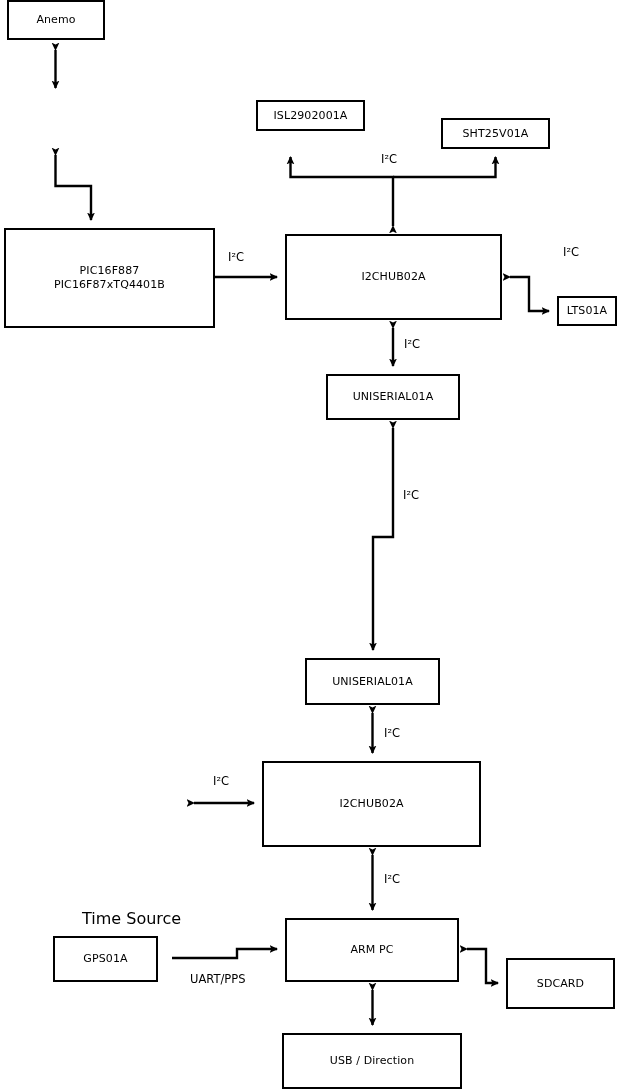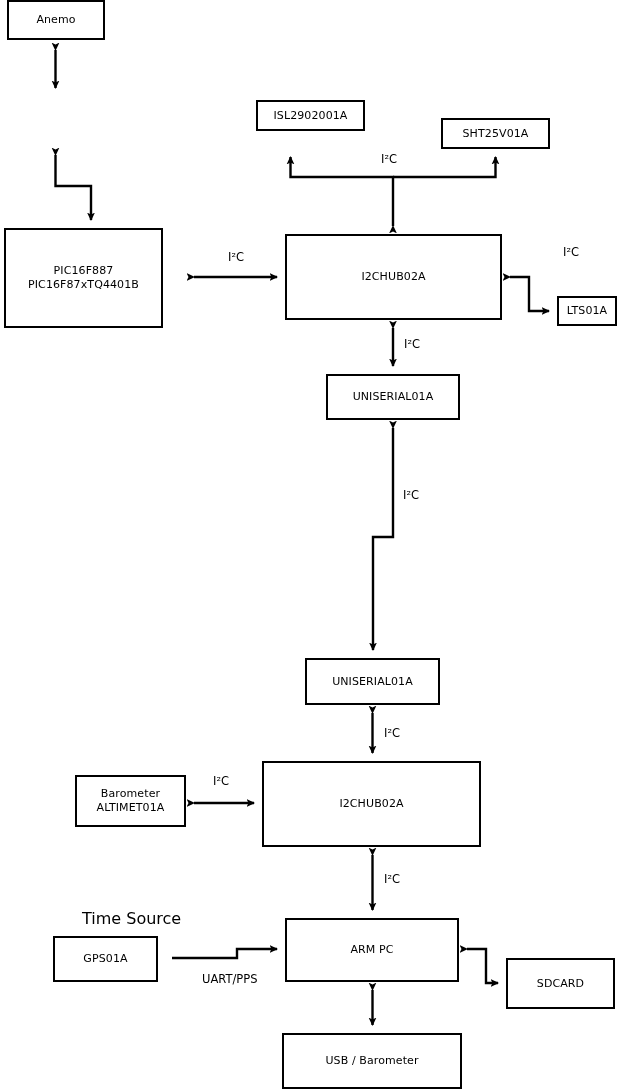--- a/index.html
+++ b/index.html
@@ -96,21 +96,21 @@
 
       <path d="M372.5,990 L372.5,1025" marker-start="url(#ah)" marker-end="url(#ah)"></path>
     </g>
   </svg>
 
   <div class="node" style="left:7px; top:0px; width:98px; height:40px;">
     <span class="txt">Anemo</span>
   </div>
 
 
-  <div class="node" style="left:4px; top:228px; width:159px; height:100px;">
+  <div class="node" style="left:4px; top:228px; width:211px; height:100px;">
     <span class="txt">PIC16F887
 PIC16F87xTQ4401B</span>
   </div>
 
   <div class="node" style="left:236px; top:100px; width:109px; height:31px;margin-left:20px;">
     <span class="txt">ISL2902001A</span>
   </div>
 
   <div class="node" style="left:441px; top:118px; width:109px; height:31px;">
     <span class="txt">SHT25V01A</span>
@@ -125,58 +125,54 @@
   </div>
 
   <div class="node" style="left:326px; top:374px; width:134px; height:46px;">
     <span class="txt">UNISERIAL01A</span>
   </div>
 
   <div class="node" style="left:305px; top:658px; width:135px; height:47px;">
     <span class="txt">UNISERIAL01A</span>
   </div>
 
-  <div class="node" style="left:75px; top:775px; width:111px; height:52px;">
-    <span class="txt">Barometer
-ALTIMET01A</span>
-  </div>
 
   <div class="node" style="left:262px; top:761px; width:219px; height:86px;">
     <span class="txt">I2CHUB02A</span>
   </div>
 
   <div class="node" style="left:53px; top:936px; width:105px; height:46px;">
     <span class="txt">GPS01A</span>
   </div>
 
   <div class="node" style="left:285px; top:918px; width:174px; height:64px;">
     <span class="txt">ARM PC</span>
   </div>
 
   <div class="node" style="left:506px; top:958px; width:109px; height:51px;">
     <span class="txt">SDCARD</span>
   </div>
 
   <div class="node" style="left:282px; top:1033px; width:180px; height:56px;">
-    <span class="txt">USB / Barometer</span>
+    <span class="txt">USB / Direction</span>
   </div>
 
   <div class="edge-label" style="left:381px; top:152px;">I²C</div>
 
   <div class="edge-label" style="left:228px; top:250px;">I²C</div>
 
   <div class="edge-label" style="left:563px; top:245px;">I²C</div>
 
   <div class="edge-label" style="left:404px; top:337px;">I²C</div>
 
   <div class="edge-label" style="left:403px; top:488px;">I²C</div>
 
   <div class="edge-label" style="left:384px; top:726px;">I²C</div>
 
   <div class="edge-label" style="left:213px; top:774px;">I²C</div>
 
   <div class="edge-label" style="left:384px; top:872px;">I²C</div>
 
-  <div class="edge-label" style="left:190px; top:972px;margin-left:12px;">UART/PPS</div>
+  <div class="edge-label" style="left:190px; top:972px;">UART/PPS</div>
 
   <div class="free-label" style="left:82px; top:909px;">Time Source</div>
 
 </div>
 
 </body></html>

